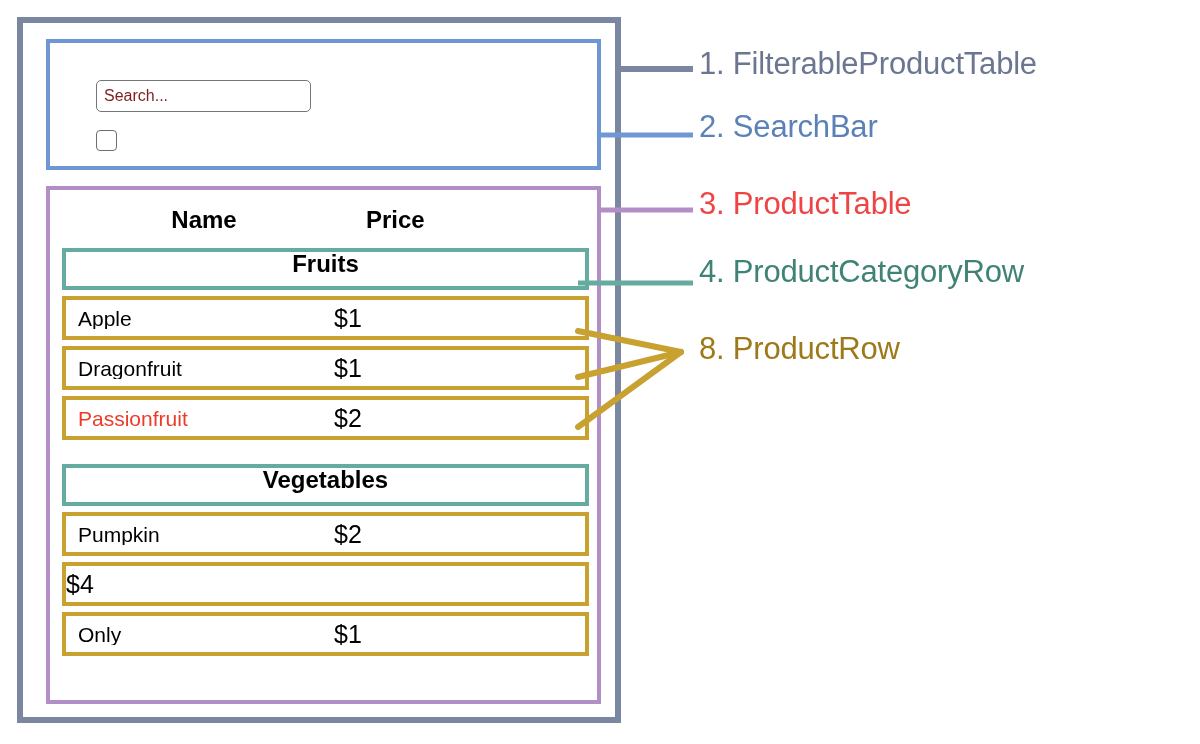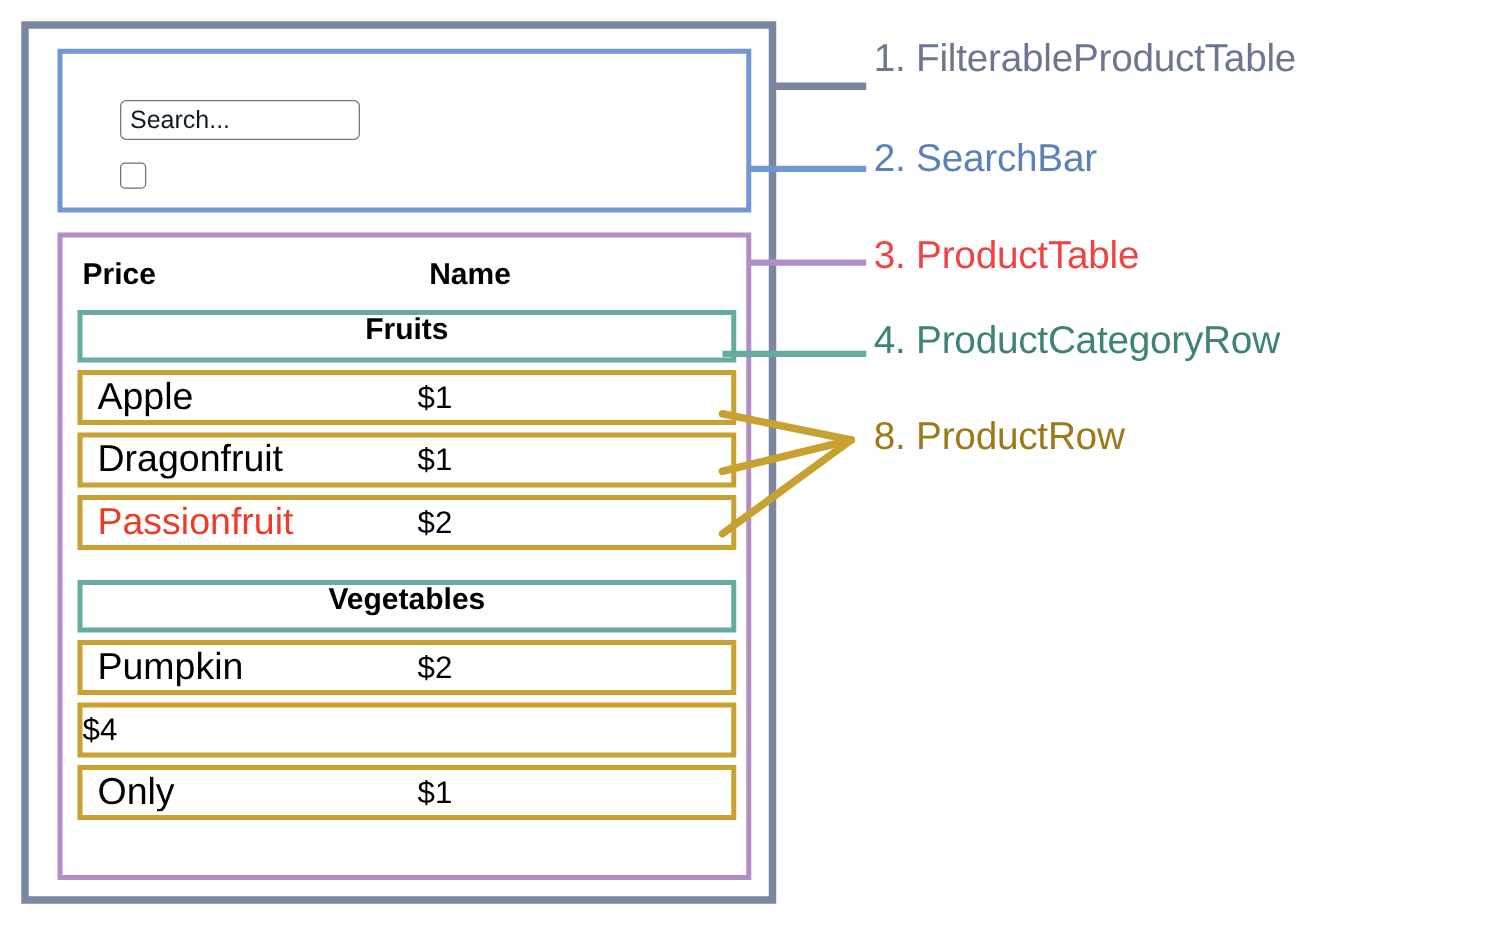--- a/index.html
+++ b/index.html
@@ -63,29 +63,29 @@
     border: 4px solid #b28ec6;
     box-sizing: border-box;
     background: #ffffff;
   }
 
   
   .search-input {
     position: absolute;
     left: 46px;
     top: 37px;
-    width: 192px;
+    width: 215px;
     height: 32px;
     box-sizing: border-box;
     border: 1.5px solid #767676;
     border-radius: 5px;
     background: #ffffff;
     font-family: "Liberation Sans", sans-serif;
-    font-size: 20px;
-    color: #0f172a;
+    font-size: 16px;
+    color: #7f1d1d;
     padding: 0 7px;
     line-height: 30px;
     white-space: nowrap;
     overflow: hidden;
   }
 
   .checkbox-row {
     position: absolute;
     left: 46px;
     top: 80px;
@@ -162,21 +162,21 @@
     box-sizing: border-box;
     background: #ffffff;
     display: flex;
     align-items: center;
     margin-bottom: 6px;
   }
   .prod-row .cell-name {
     width: 256px;
     padding-left: 12px;
     font-family: "Liberation Sans", sans-serif;
-    font-size: 30px;
+    font-size: 21px;
     line-height: 1;
     color: #000000;
     white-space: nowrap;
     overflow: hidden;
   }
   .prod-row .cell-name.out-of-stock { color: #ee3b26; }
   .prod-row .cell-price {
     font-family: "Liberation Sans", sans-serif;
     font-size: 25px;
     line-height: 1;
@@ -188,21 +188,21 @@
   
   .legend-item {
     position: absolute;
     left: 699px;
     font-family: "Liberation Sans", sans-serif;
     font-size: 31px;
     letter-spacing: -0.2px;
     white-space: nowrap;
     line-height: 1;
   }
-  .legend-1 { top: 31px;  color: #6b7691; }
+  .legend-1 { top: 48px;  color: #6b7691; }
   .legend-2 { top: 111px; color: #5b82b8; }
   .legend-3 { top: 188px; color: #ef4444; }
   .legend-4 { top: 256px; color: #3f8276; }
   .legend-5 { top: 333px; color: #9c7a19; }
 </style>
 </head>
 <body>
 
 <div id="stage">
 
@@ -212,22 +212,22 @@
     <div class="search-input" title="Search...">Search...</div>
 
     <div class="checkbox-row">
       <div class="checkbox-box"></div>
     </div>
   </div>
 
   <div class="box-producttable">
 
     <div class="table-head">
+      <div class="th th-name">Name</div>
       <div class="th th-price">Price</div>
-      <div class="th th-name">Name</div>
     </div>
 
     <div class="rows">
 
       <div class="cat-row">
         <span class="cat-label">Fruits</span>
       </div>
 
       <div class="prod-row">
         <span class="cell-name">Apple</span>

